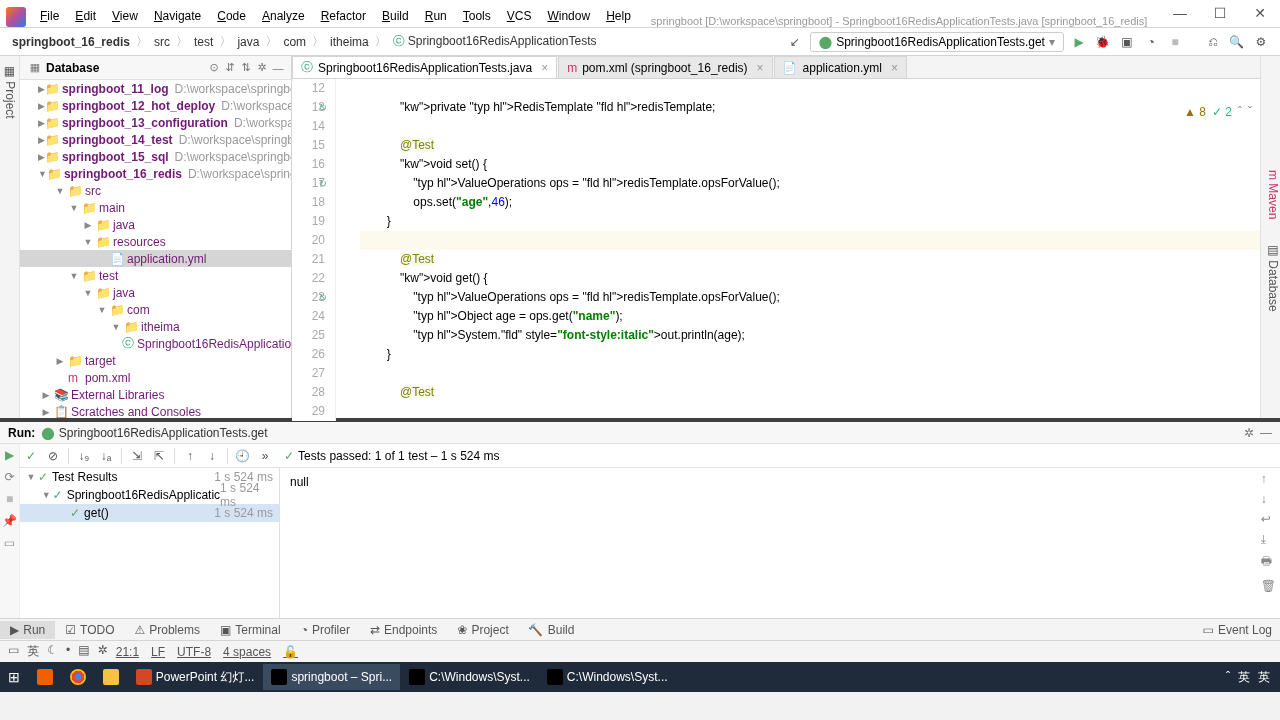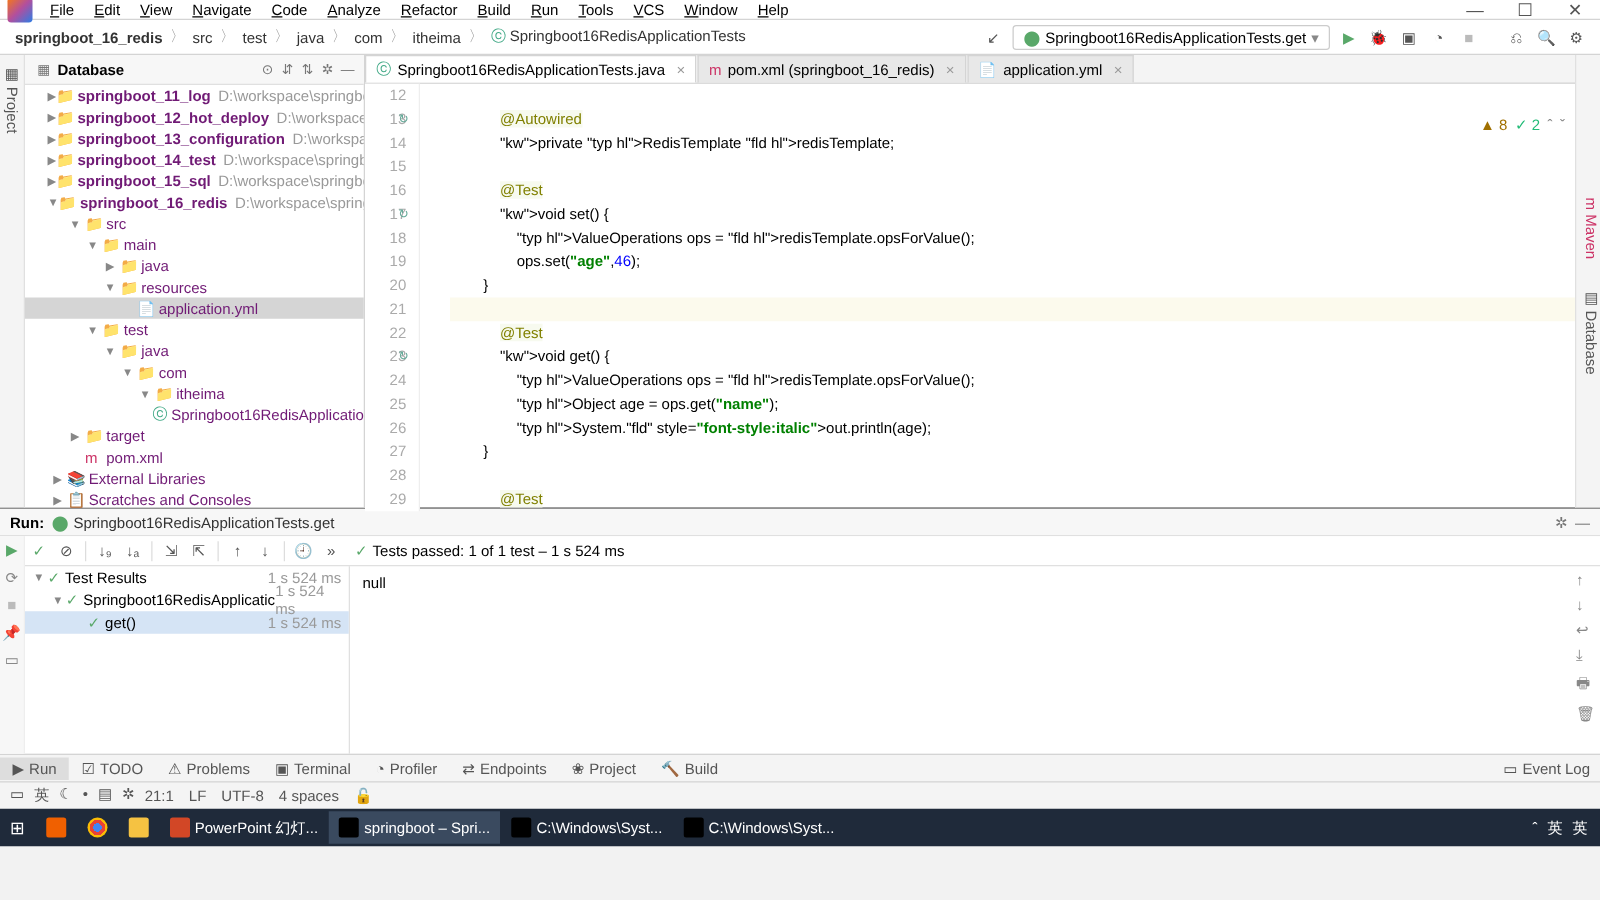--- a/index.html
+++ b/index.html
@@ -1,17 +1,17 @@
 <!DOCTYPE html>
 <html><head>
 <meta charset="utf-8">
 <style>
 * { margin:0; padding:0; box-sizing:border-box; font-family:"Segoe UI",Arial,sans-serif; font-size:12px; }
 body { background:#f2f2f2; width:1280px; height:720px; overflow:hidden; position:relative; }
-.titlebar { height:16px; background:#fff; display:flex; align-items:center; border-bottom:1px solid #d4d4d4; }
+.titlebar { height:28px; background:#fff; display:flex; align-items:flex-end; border-bottom:1px solid #d4d4d4; }
 .titlebar .app-icon { width:20px; height:20px; margin:0 6px; background:linear-gradient(135deg,#f97a12,#b24f9e,#2c7de5); border-radius:3px; }
 .menu { display:flex; }
 .menu span { padding:4px 8px; cursor:pointer; }
 .menu span u { text-decoration:underline; }
 .title-text { margin-left:12px; color:#999; font-size:11px; }
 .winctrl { margin-left:auto; display:flex; }
 .winctrl div { width:40px; height:28px; display:flex; align-items:center; justify-content:center; font-size:14px; color:#555; }
 .breadcrumb { height:28px; background:#fff; display:flex; align-items:center; border-bottom:1px solid #d4d4d4; }
 .bc-item { padding:0 6px; color:#333; font-size:12px; }
 .bc-sep { color:#999; }
@@ -47,21 +47,21 @@
 .ann { color:#808000; background:#f7faef; }
 .str { color:#008000; font-weight:bold; }
 .num { color:#0000ff; }
 .mtd { color:#000; }
 .cur-line { background:#fcfaed; }
 .topright-ind { position:absolute; right:8px; top:26px; display:flex; gap:6px; align-items:center; font-size:11px; }
 .ind-warn { color:#a07000; }
 .ind-err { color:#2b7; }
 .right-gutter { width:20px; background:#f4f4f4; border-left:1px solid #e0e0e0; writing-mode:vertical-rl; text-align:center; padding-top:8px; font-size:11px; color:#555; }
 
-.run-panel { border-top:1px solid #404040; background:#fff; }
+.run-panel { border-top:4px solid #404040; background:#fff; }
 .run-header { height:22px; display:flex; align-items:center; padding:0 8px; background:#f7f7f7; border-bottom:1px solid #e0e0e0; }
 .run-header .lbl { font-weight:bold; margin-right:6px; }
 .run-header .cfg { color:#333; }
 .run-header .rh-ic { margin-left:auto; display:flex; gap:6px; color:#777; }
 .run-toolbar { height:24px; display:flex; align-items:center; border-bottom:1px solid #e0e0e0; background:#fff; }
 .run-left-bar { width:20px; display:flex; flex-direction:column; gap:8px; padding:4px 0; align-items:center; border-right:1px solid #eee; background:#f7f7f7; }
 .run-body { display:flex; height:174px; }
 .test-tree { width:260px; border-right:1px solid #e0e0e0; }
 .tt-row { display:flex; align-items:center; height:18px; font-size:12px; padding-left:4px; }
 .tt-row .ar { width:14px; text-align:center; color:#888; font-size:9px; }
@@ -71,21 +71,21 @@
 .console { flex:1; padding:6px 10px; font-family:Consolas,monospace; font-size:13px; position:relative; }
 .console-icons { position:absolute; right:4px; top:4px; display:flex; flex-direction:column; gap:6px; color:#888; }
 
 .bottom-tools { height:22px; background:#f4f4f4; border-top:1px solid #d4d4d4; display:flex; align-items:center; }
 .bt-item { padding:2px 10px; display:flex; align-items:center; gap:4px; color:#555; font-size:12px; border-right:0; }
 .bt-item.active { background:#ddd; }
 .bt-right { margin-left:auto; padding-right:8px; }
 .statusbar { height:22px; background:#f4f4f4; border-top:1px solid #d4d4d4; display:flex; align-items:center; font-size:11px; color:#555; }
 .sb-icons { display:flex; gap:8px; padding:0 8px; }
 .sb-text { flex:1; }
-.sb-right { display:flex; gap:12px; padding-right:12px; }
+.sb-right { display:flex; gap:12px; padding-right:12px;text-decoration:underline; }
 
 .taskbar { height:30px; background:#1f2a3a; display:flex; align-items:center; }
 .task-item { height:26px; padding:0 8px; display:flex; align-items:center; color:#fff; font-size:11px; gap:4px; margin-right:1px; }
 .task-item.active { background:#3a4a5f; }
 .task-item .ico { width:16px; height:16px; border-radius:2px; }
 .tray { margin-left:auto; display:flex; align-items:center; gap:8px; padding-right:10px; color:#fff; font-size:11px; }
 .run-tb-btn { width:22px; display:flex; justify-content:center; color:#555; }
 .tests-status { display:flex; align-items:center; gap:4px; margin-left:8px; }
 .chk-big { color:#59a869; }
 .play-green { color:#59a869; }
@@ -104,20 +104,21 @@
       <span><u>C</u>ode</span>
       <span><u>A</u>nalyze</span>
       <span><u>R</u>efactor</span>
       <span><u>B</u>uild</span>
       <span><u>R</u>un</span>
       <span><u>T</u>ools</span>
       <span><u>V</u>CS</span>
       <span><u>W</u>indow</span>
       <span><u>H</u>elp</span>
     </div>
+  <div class="title-text">springboot [D:\workspace\springboot] - Springboot16RedisApplicationTests.java [springboot_16_redis]</div>
   <div class="winctrl">
     <div>—</div>
     <div>☐</div>
     <div>✕</div>
   </div>
 </div>
 
 <div class="breadcrumb">
   <div id="bc" style="display:flex;align-items:center;padding-left:6px;">
       <span class="bc-item" style="font-weight: bold;">springboot_16_redis</span>
@@ -310,21 +311,20 @@
           <div>23<span class="gutter-ico" style="color:#6a9">↻</span></div>
           <div>24</div>
           <div>25</div>
           <div>26</div>
           <div>27</div>
           <div>28</div>
           <div>29</div>
         </div>
       <div class="code-lines" id="codelines">
           <div>            </div>
-          <div>            <span class="ann">@Autowired</span></div>
           <div>            <span class="&lt;span">"kw"</span>&gt;private <span class="&lt;span">"typ hl"</span>&gt;RedisTemplate <span class="&lt;span">"fld hl"</span>&gt;redisTemplate;</div>
           <div>            </div>
           <div>            <span class="ann">@Test</span></div>
           <div>            <span class="&lt;span">"kw"</span>&gt;void <span class="mtd">set</span>() {</div>
           <div>                <span class="&lt;span">"typ hl"</span>&gt;ValueOperations ops = <span class="&lt;span">"fld hl"</span>&gt;redisTemplate.<span class="mtd">opsForValue</span>();</div>
           <div>                ops.<span class="mtd">set</span>(<span class="str">"age"</span>,<span class="num">46</span>);</div>
           <div>        }</div>
           <div class="cur-line">            </div>
           <div>            <span class="ann">@Test</span></div>
           <div>            <span class="&lt;span">"kw"</span>&gt;void <span class="mtd">get</span>() {</div>

